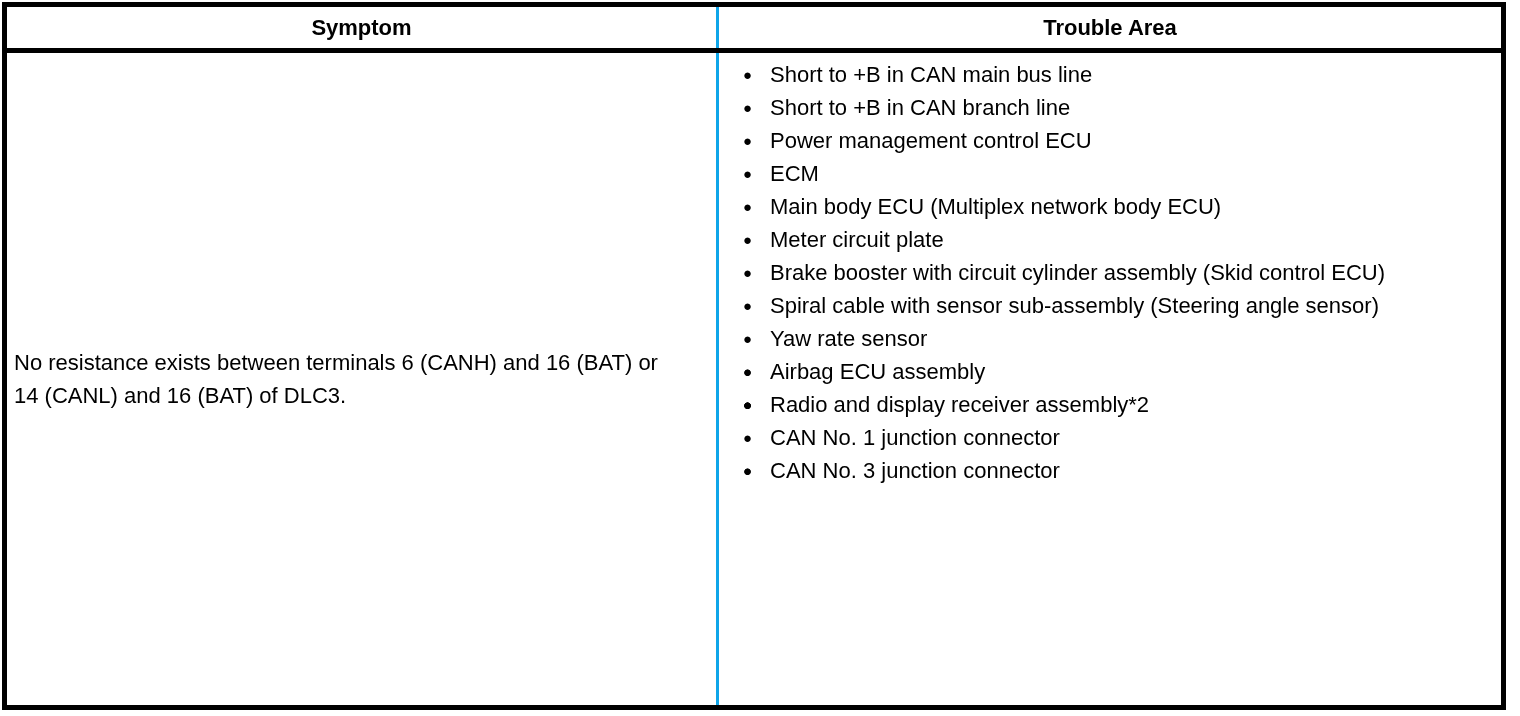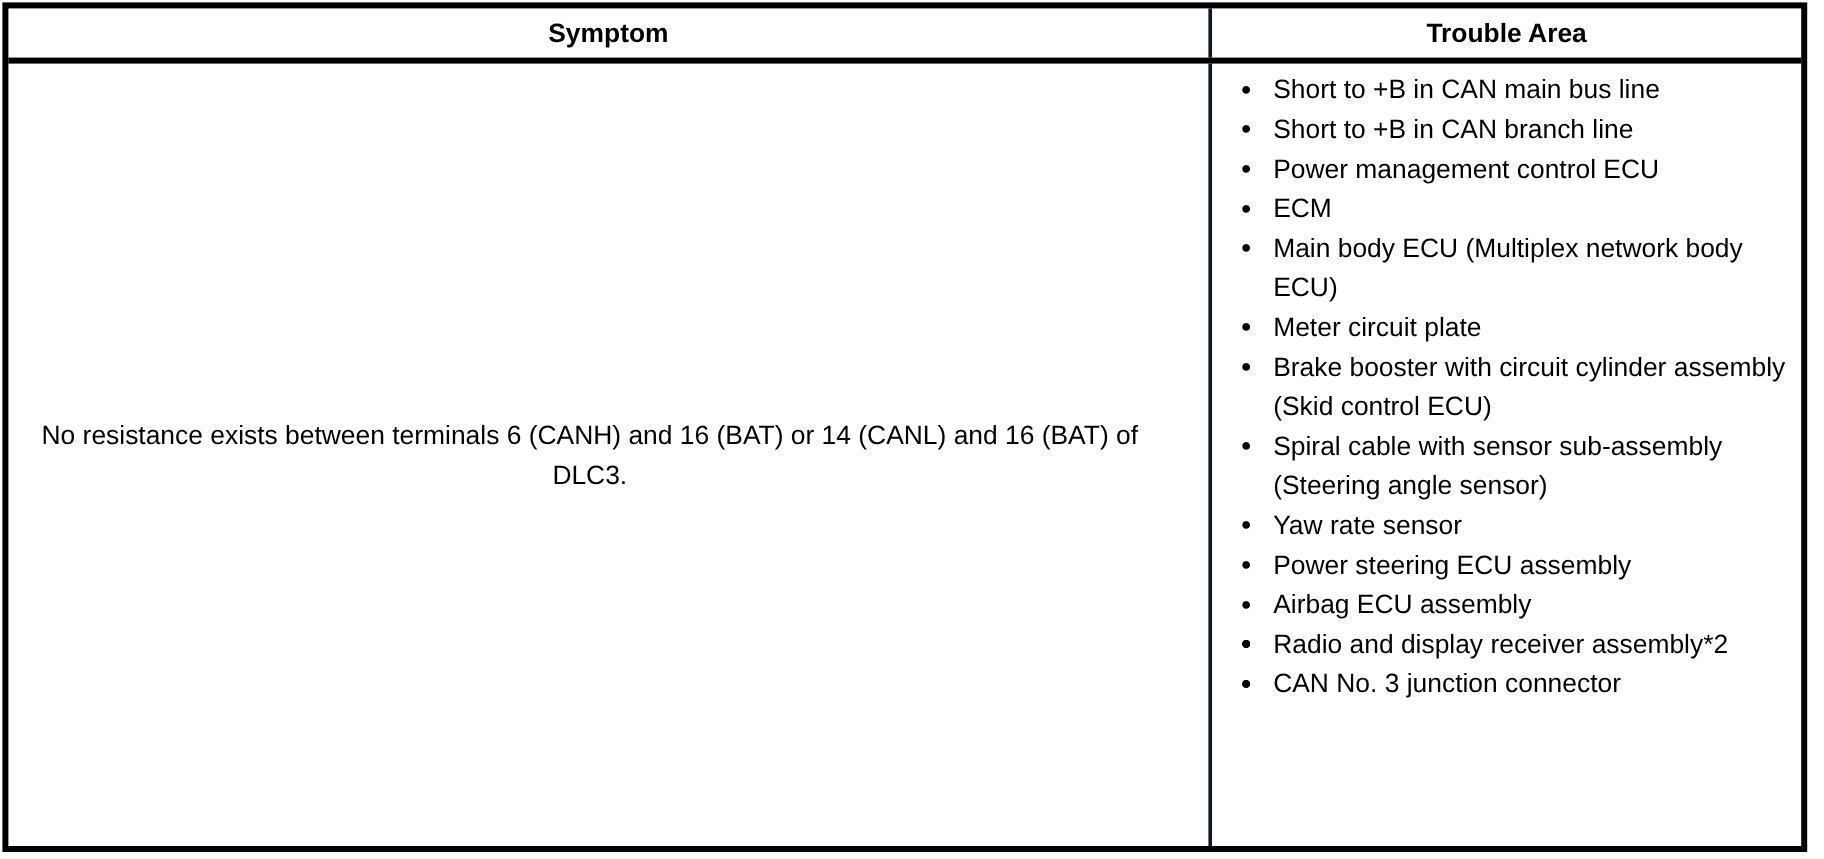--- a/index.html
+++ b/index.html
@@ -19,24 +19,23 @@
   }
   .header-row {
     display: flex;
     border-bottom: 5px solid #000000;
   }
   .body-row {
     display: flex;
     height: 652px;
   }
   .col1 {
-    width: 1003px;
-    border-right: 3px solid #0f172a;
+    width: 712px;
+    border-right: 3px solid #0ea5e9;
     flex: none;
-    text-align: center;
   }
   .col2 {
     flex: 1;
   }
   .header-cell {
     height: 41px;
     display: flex;
     align-items: center;
     justify-content: center;
     font-weight: bold;
@@ -118,41 +117,41 @@
           <li>
           <span class="bullet">●</span>
           <span class="item-text">Spiral cable with sensor sub-assembly (Steering angle sensor)</span>
         </li>
           <li>
           <span class="bullet">●</span>
           <span class="item-text">Yaw rate sensor</span>
         </li>
           <li>
           <span class="bullet">●</span>
-          <span class="item-text">Power steering ECU assembly</span>
         </li>
           <li>
           <span class="bullet">●</span>
           <span class="item-text">Airbag ECU assembly</span>
         </li>
           <li>
           <span class="bullet">●</span>
         </li>
           <li>
           <span class="bullet">●</span>
         </li>
           <li>
           <span class="bullet">●</span>
         </li>
           <li>
           <span class="bullet">●</span>
           <span class="item-text">Radio and display receiver assembly*2</span>
         </li>
           <li>
           <span class="bullet">●</span>
+          <span class="item-text">CAN No. 1 junction connector</span>
         </li>
           <li>
           <span class="bullet">●</span>
         </li>
           <li>
           <span class="bullet">●</span>
           <span class="item-text">CAN No. 3 junction connector</span>
         </li>
         </ul>
     </div>

